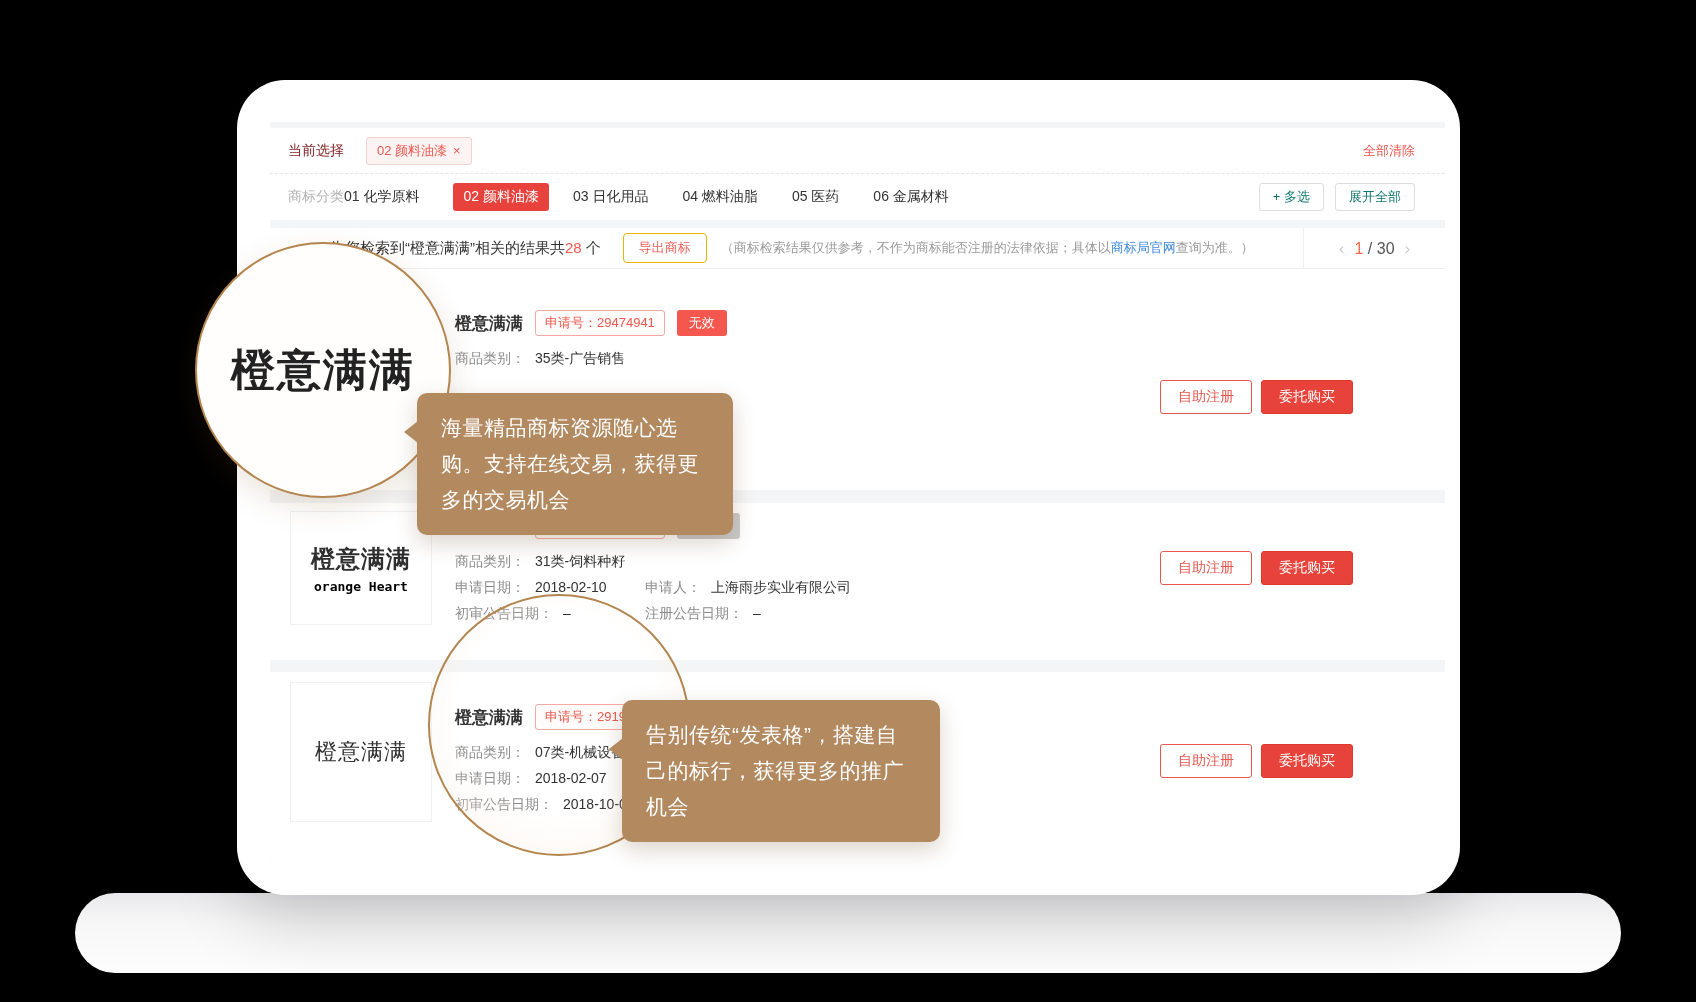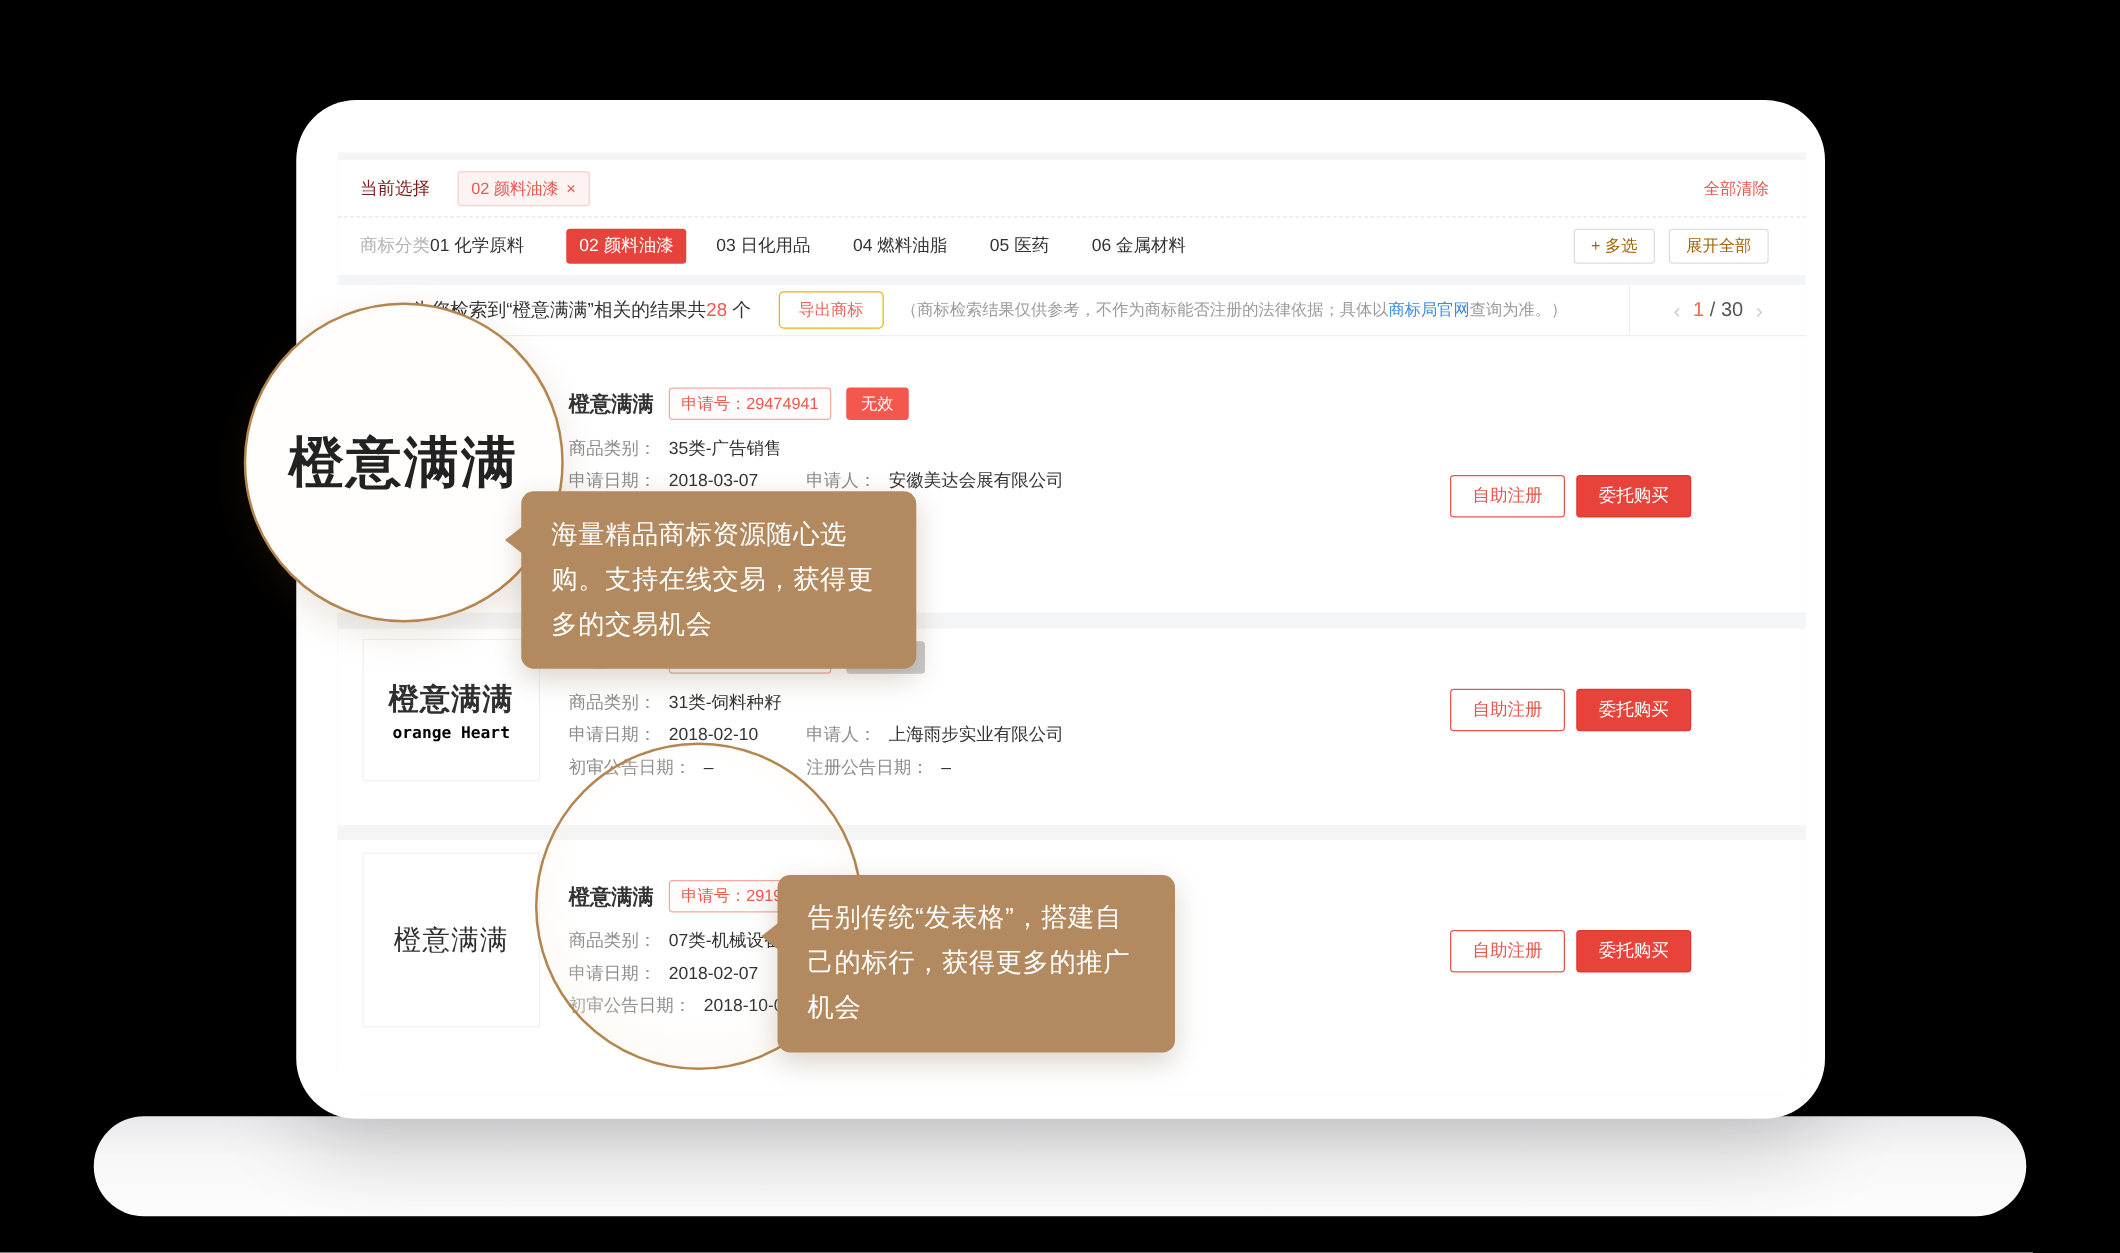--- a/index.html
+++ b/index.html
@@ -44,21 +44,21 @@
   .chip .x{font-size:13px;color:#e8574e;cursor:pointer;}
   .clear-all{margin-left:auto;color:#e8574e;font-size:13px;cursor:pointer;}
 
   .filter-row2{position:absolute;left:0;top:46px;right:0;height:46px;display:flex;align-items:center;
     padding:0 30px 0 18px;box-sizing:border-box;}
   .lbl-cat{font-size:14px;color:#b3b3b3;}
   .cat-item{font-size:14px;color:#333;margin-right:34px;cursor:pointer;white-space:nowrap;}
   .cat-item.active{background:#e8423d;color:#fff;padding:5px 10px;border-radius:3px;margin-right:24px;}
   .cat-spacer{flex:1;}
   .btn-ghost{
-    border:1px solid #ddd;background:#fff;color:#a16207;font-size:13px;
+    border:1px solid #ddd;background:#fff;color:#0f766e;font-size:13px;
     padding:4px 13px;border-radius:3px;margin-left:11px;cursor:pointer;white-space:nowrap;
   }
 
   
   .block-a{top:106px;height:262px;}
   .block-b{top:381px;height:157px;}
   .block-c{top:550px;height:203px;}
 
   .res-header{position:absolute;left:0;top:0;right:0;height:41px;border-bottom:1px solid #efefef;
     display:flex;align-items:center;padding:0 0 0 60px;box-sizing:border-box;}
@@ -194,24 +194,20 @@
           <div class="logo-box" style="top:74px;height:118px;">
             <span class="logo-main">橙意满满</span>
           </div>
           <div class="details" style="top:82px;">
             <div class="title-line">
               <span class="mark-name">橙意满满</span>
               <span class="tag-appno"><span>申请号：</span><span>29474941</span></span>
               <span class="badge invalid">无效</span>
             </div>
             <div class="fline"><span class="fl">商品类别：</span><span class="fv">35类-广告销售</span></div>
-            <div class="fline">
-              <span class="fl">申请日期：</span><span class="fv">2018-03-07</span>
-              <span class="fcol2"><span class="fl">申请人：</span><span class="fv">安徽美达会展有限公司</span></span>
-            </div>
           </div>
           <div class="actions" style="top:152px;">
             <button class="btn-outline-red">自助注册</button>
             <button class="btn-solid-red">委托购买</button>
           </div>
         </div>
       </div>
 
       <div class="panel block-b">
         <div>

